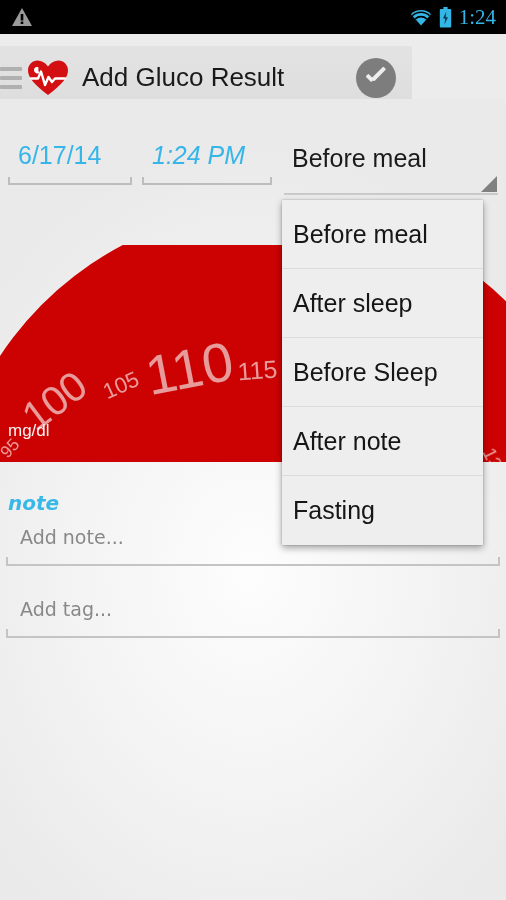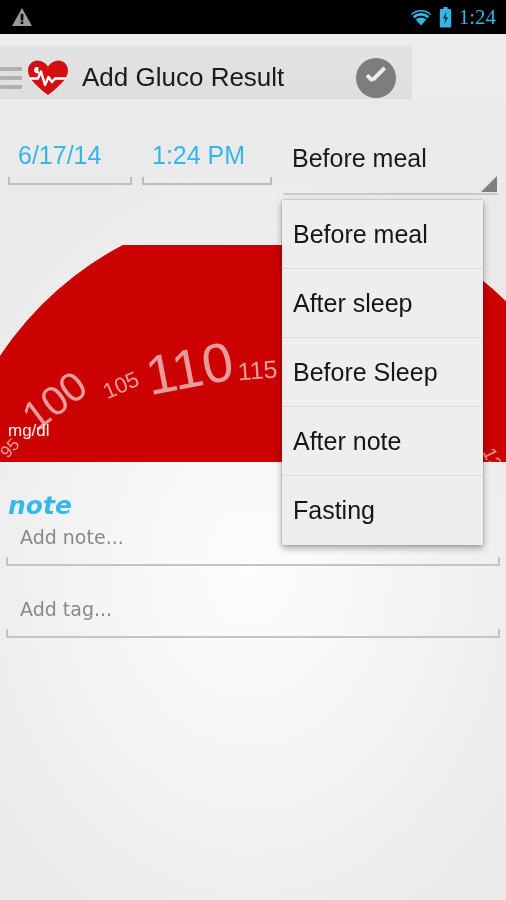--- a/index.html
+++ b/index.html
@@ -88,21 +88,21 @@
     font-family:"Liberation Sans", sans-serif;
     position:absolute; left:10px; top:2px; white-space:nowrap;
   }
   .under-field .rule {
     position:absolute; left:0; bottom:8px; width:100%; height:8px;
     border-left:2px solid #bdbdbd;
     border-right:2px solid #bdbdbd;
     border-bottom:2px solid #bdbdbd;
   }
   #date-field { left:8px; width:124px; }
-  #time-field { left:142px; width:130px; }
+  #time-field { left:142px; width:130px;font-style:italic; }
 
   #type-spinner {
     position:absolute; left:284px; top:-2px; width:214px; height:64px;
   }
   #type-spinner .sel {
     position:absolute; left:8px; top:7px;
     font-size:25px; color:#1b1b1b; white-space:nowrap;
   }
   #type-spinner .rule {
     position:absolute; left:0; bottom:6px; width:100%; height:2px;
@@ -132,21 +132,21 @@
     font-family:"Liberation Serif", serif;
   }
   #gauge-value .chev {
     font-family:"Liberation Sans", sans-serif;
     font-weight:bold; font-size:40px; vertical-align:2px;
   }
 
   
   #note-label {
     position:absolute; left:8px; top:392px;
-    color:#38b8e8; font-size:25px; font-style:italic; font-weight:bold;
+    color:#38b8e8; font-size:20px; font-style:italic; font-weight:bold;
     font-family:"DejaVu Sans", sans-serif;
   }
   .text-field {
     position:absolute; left:6px; width:494px; height:48px;
   }
   .text-field .ph {
     position:absolute; left:14px; top:2px;
     color:#888888; font-size:19px;
     font-family:"DejaVu Sans", sans-serif;
   }

